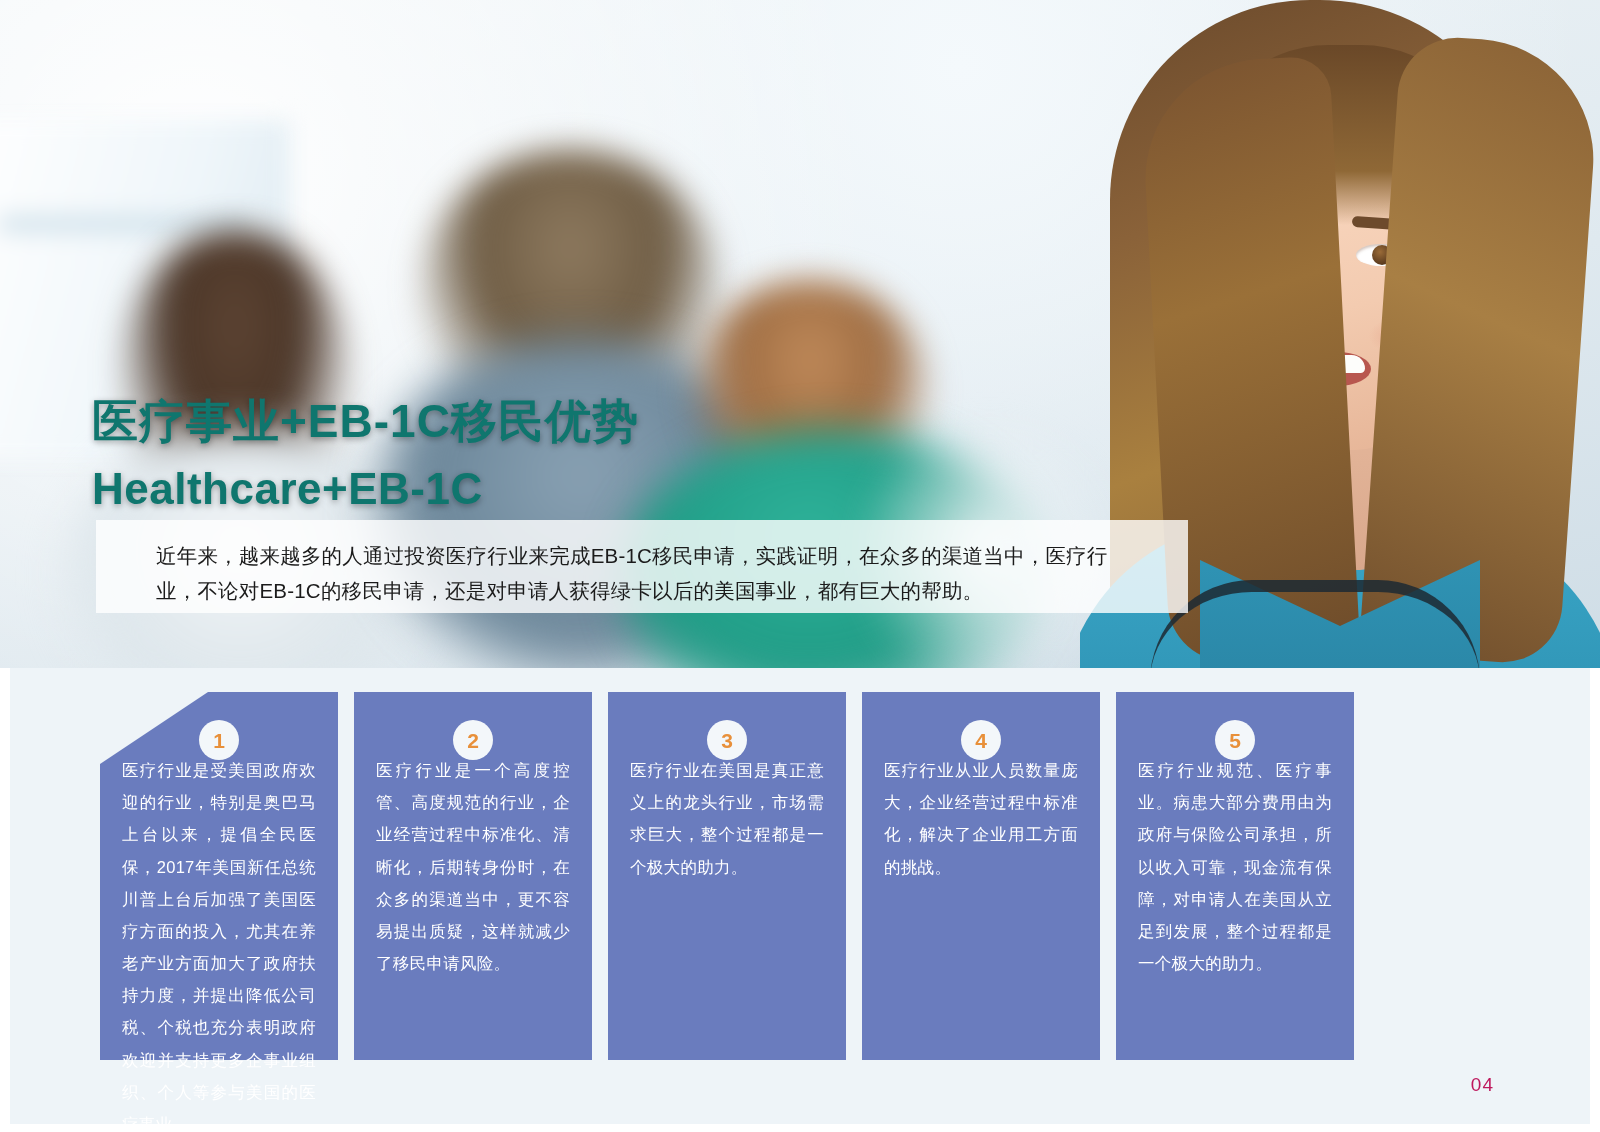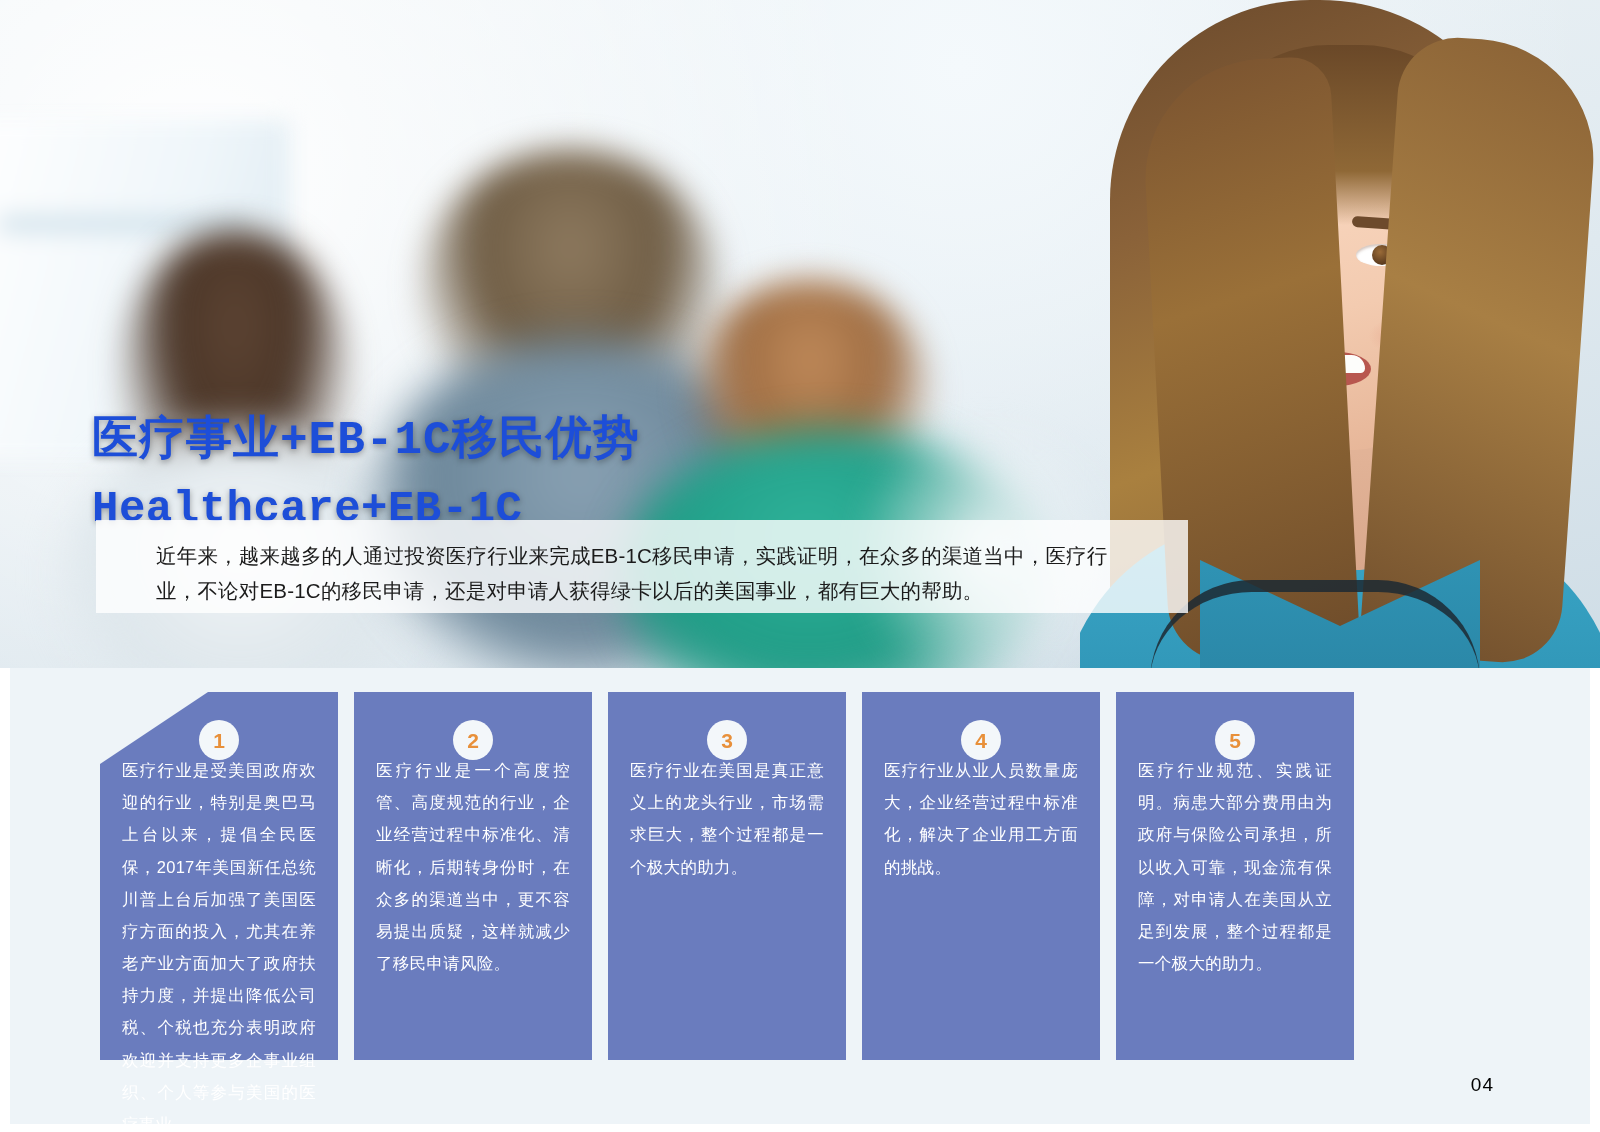--- a/index.html
+++ b/index.html
@@ -224,24 +224,23 @@
     width: 330px; height: 90px;
     border-top: 12px solid #1d2a33;
     border-radius: 160px 160px 0 0;
     opacity: 0.85;
   }
 
   
   .hero-title {
     position: absolute;
     left: 92px;
-    top: 416px;
-    color: #1d4ed8;
+    top: 396px;
+    color: #0f766e;
     text-shadow: 0 2px 6px rgba(0,0,0,0.35);
-    font-family: Liberation Mono, monospace;
   }
   .hero-title .cn {
     font-size: 46px;
     font-weight: bold;
     letter-spacing: 1px;
     line-height: 1.12;
     white-space: nowrap;
   }
   .hero-title .en {
     font-size: 44px;
@@ -339,21 +338,21 @@
     line-height: 1.95;
     text-align: justify;
     text-align-last: left;
     letter-spacing: 0.3px;
   }
 
   .page-num {
     position: absolute;
     right: 96px;
     bottom: 28px;
-    color: #000000;
+    color: #be185d;
     font-size: 19px;
     letter-spacing: 1px;
   }
 </style>
 </head>
 <body>
 
 <div class="hero">
   <div class="hero-bg"></div>
   <div class="hero-window"></div>
@@ -421,19 +420,19 @@
       <div class="card-text">医疗行业在美国是真正意义上的龙头行业，市场需求巨大，整个过程都是一个极大的助力。</div>
     </div>
 
     <div class="card">
       <div class="badge">4</div>
       <div class="card-text">医疗行业从业人员数量庞大，企业经营过程中标准化，解决了企业用工方面的挑战。</div>
     </div>
 
     <div class="card">
       <div class="badge">5</div>
-      <div class="card-text">医疗行业规范、实践证明。病患大部分费用由为政府与保险公司承担，所以收入可靠，现金流有保障，对申请人在美国从立足到发展，整个过程都是一个极大的助力。</div>
+      <div class="card-text">医疗行业规范、医疗事业。病患大部分费用由为政府与保险公司承担，所以收入可靠，现金流有保障，对申请人在美国从立足到发展，整个过程都是一个极大的助力。</div>
     </div>
 
   </div>
 
   <div class="page-num">04</div>
 </div>
 
 </body></html>

